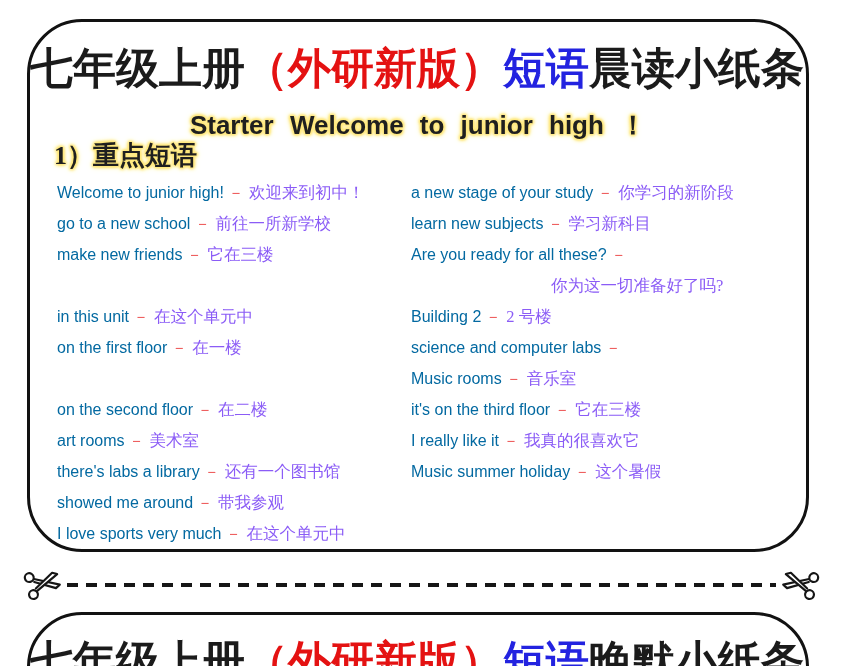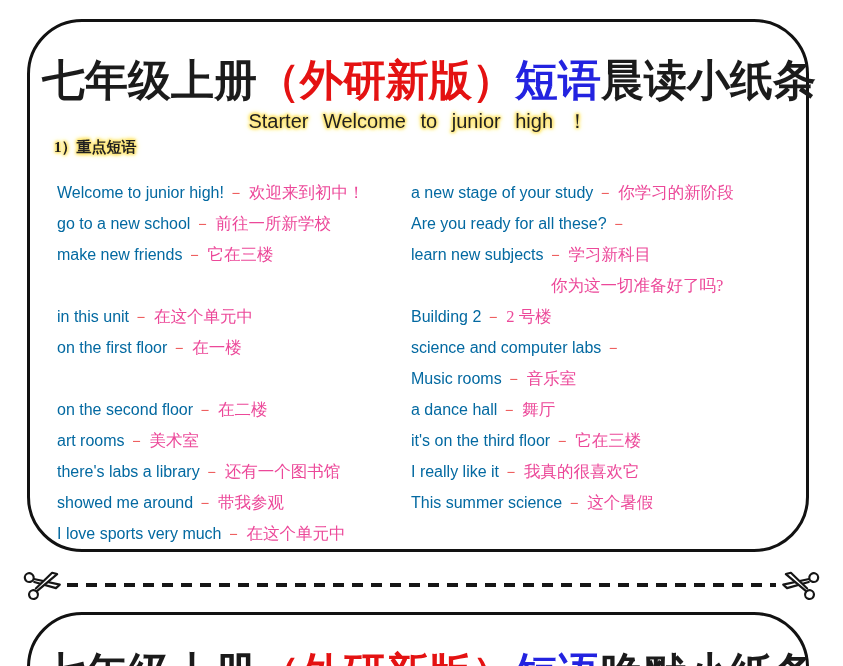--- a/index.html
+++ b/index.html
@@ -12,47 +12,47 @@
     position:absolute;left:27px;width:782px;
     border:3.5px solid #121212;border-radius:55px;background:#fff;
     box-sizing:border-box;
   }
   .card1{top:19px;height:533px;}
   .card2{top:612px;height:300px;}
   .title{
     position:absolute;top:22px;left:0;right:12px;text-align:center;
     font-family:"Liberation Serif",serif;
     font-size:43px;font-weight:bold;color:#1b1b1b;line-height:1.15;
-    white-space:nowrap;letter-spacing:0px;margin:12px;
+    white-space:nowrap;letter-spacing:0px;margin:0;
   }
   .title .t-red{color:#e41212;}
   .title .t-blue{color:#2323e0;}
   .subtitle{
     position:absolute;top:86px;left:0;right:0;text-align:center;
-    font-size:20px;font-weight:normal;color:#1f1f1f;word-spacing:9px;
+    font-size:26px;font-weight:bold;color:#1f1f1f;word-spacing:9px;
   }
   .glow{
     text-shadow:0 0 2px #ffe87c,0 0 4px #ffe87c,0 0 6px #ffe87c,
       1px 1px 3px #ffe87c,-1px -1px 3px #ffe87c,
       1px -1px 3px #ffe87c,-1px 1px 3px #ffe87c;
   }
   .section-heading{
     position:absolute;top:116px;left:24px;
     font-family:"Liberation Serif",serif;
-    font-size:15px;font-weight:bold;color:#1f1f1f;
+    font-size:26px;font-weight:bold;color:#1f1f1f;
   }
   .columns{position:absolute;top:155px;left:0;right:0;}
   .col{position:absolute;top:0;}
   .col-left{left:27px;width:370px;}
   .col-right{left:381px;width:372px;}
   .row{height:31px;line-height:31px;white-space:nowrap;font-size:16px;}
   .row .en{color:#0369a1;}
   .row .dash{color:#ed5151;margin:0 5px 0 4px;}
   .row .zh{
-    color:#ec4899;font-family:"Liberation Serif",serif;font-size:16.5px;
+    color:#8b5cf6;font-family:"Liberation Serif",serif;font-size:16.5px;
   }
   .row.cont{padding-left:140px;}
   .cutline{
     position:absolute;left:24px;right:24px;top:564px;height:42px;
     display:flex;align-items:center;
   }
   .scissors{flex:0 0 auto;}
   .scissors-left{transform:rotate(-14deg);}
   .scissors-right{transform:scaleX(-1) rotate(-14deg);}
   .dash-line{
@@ -81,30 +81,29 @@
       <div class="row spacer"></div>
       <div class="row"><span class="en">on the second floor</span><span class="dash">－</span><span class="zh">在二楼</span></div>
       <div class="row"><span class="en">art rooms</span><span class="dash">－</span><span class="zh">美术室</span></div>
       <div class="row"><span class="en">there's labs a library</span><span class="dash">－</span><span class="zh">还有一个图书馆</span></div>
       <div class="row"><span class="en">showed me around</span><span class="dash">－</span><span class="zh">带我参观</span></div>
       <div class="row"><span class="en">I love sports very much</span><span class="dash">－</span><span class="zh">在这个单元中</span></div>
     </div>
 
     <div class="col col-right">
       <div class="row"><span class="en">a new stage of your study</span><span class="dash">－</span><span class="zh">你学习的新阶段</span></div>
+      <div class="row"><span class="en">learn new subjects</span><span class="dash">－</span><span class="zh">学习新科目</span></div>
       <div class="row"><span class="en">Are you ready for all these?</span><span class="dash">－</span><span class="zh"></span></div>
-      <div class="row"><span class="en">learn new subjects</span><span class="dash">－</span><span class="zh">学习新科目</span></div>
       <div class="row cont"><span class="zh">你为这一切准备好了吗?</span></div>
       <div class="row"><span class="en">Building 2</span><span class="dash">－</span><span class="zh">2 号楼</span></div>
       <div class="row"><span class="en">science and computer labs</span><span class="dash">－</span><span class="zh"></span></div>
       <div class="row"><span class="en">Music rooms</span><span class="dash">－</span><span class="zh">音乐室</span></div>
-      <div class="row"><span class="en">a dance hall</span><span class="dash">－</span><span class="zh">舞厅</span></div>
       <div class="row"><span class="en">it's on the third floor</span><span class="dash">－</span><span class="zh">它在三楼</span></div>
       <div class="row"><span class="en">I really like it</span><span class="dash">－</span><span class="zh">我真的很喜欢它</span></div>
-      <div class="row"><span class="en">This summer science</span><span class="dash">－</span><span class="zh">这个暑假</span></div>
+      <div class="row"><span class="en">Music summer holiday</span><span class="dash">－</span><span class="zh">这个暑假</span></div>
     </div>
   </div>
 </section>
 
 <div class="cutline">
   <span class="scissors scissors-left">
     <svg width="40" height="40" viewBox="0 0 48 48">
       <g fill="none" stroke="#161616" stroke-width="2.6" stroke-linecap="round">
         <circle cx="9" cy="13.5" r="5.3"></circle>
         <circle cx="9" cy="34.5" r="5.3"></circle>

